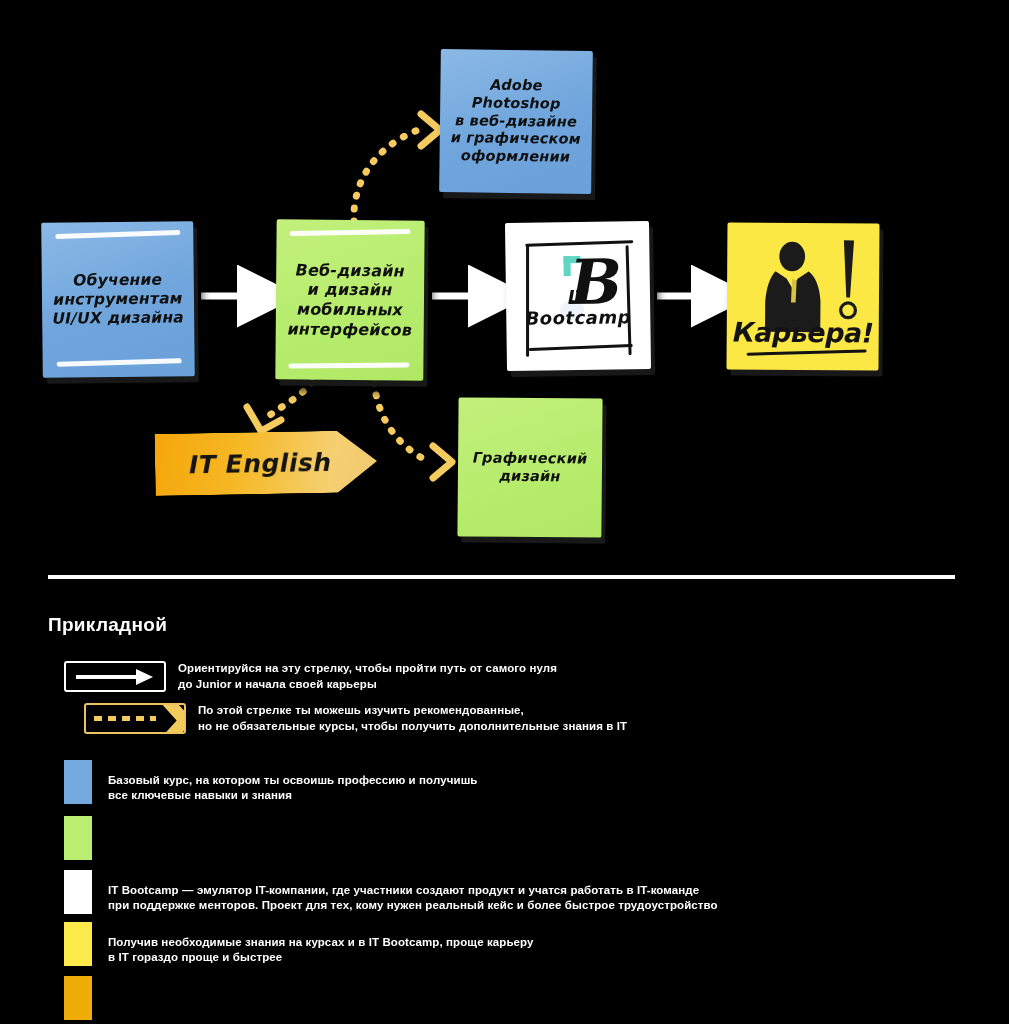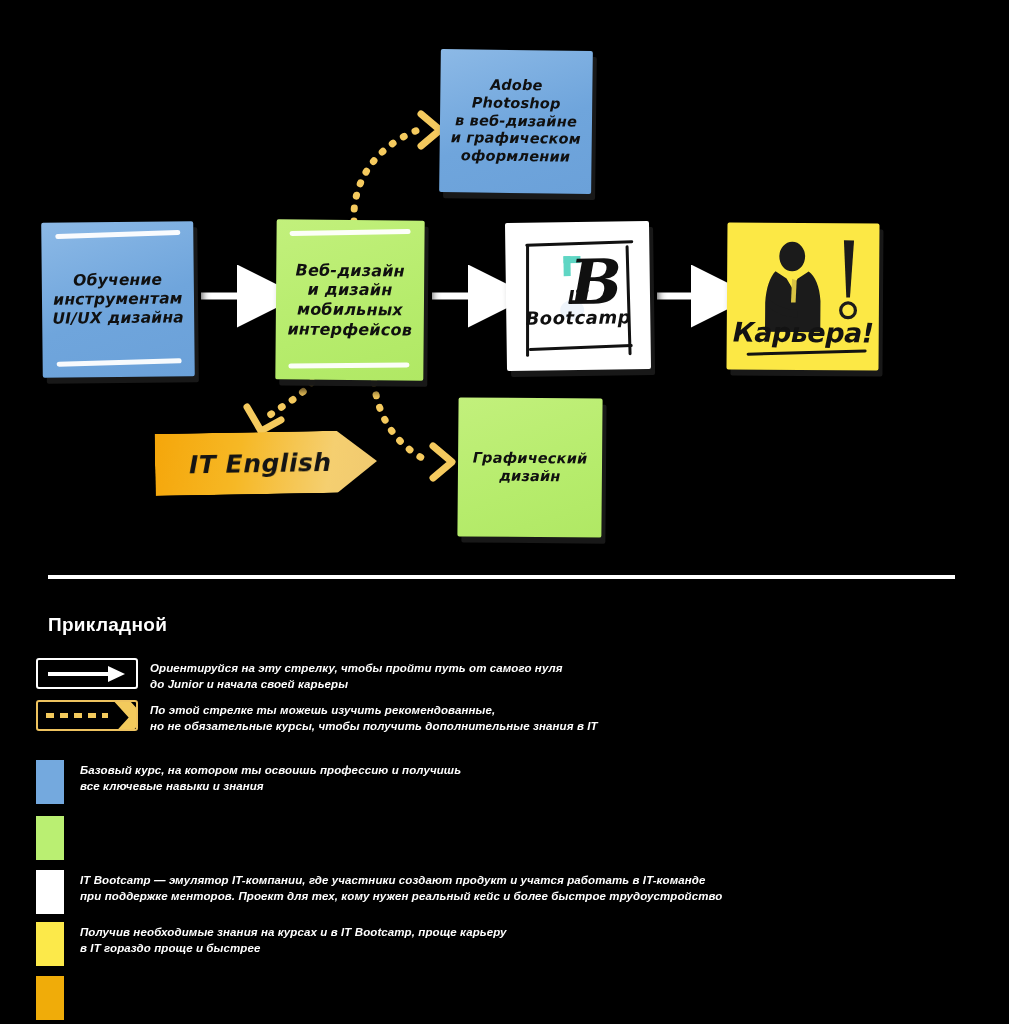--- a/index.html
+++ b/index.html
@@ -129,29 +129,29 @@
     background: #fff;
   }
 
   
   #legend { position: absolute; left: 0; top: 600px; width: 1009px; }
   #legend-title {
     position: absolute; left: 48px; top: 14px;
     font-size: 19px; font-weight: bold; color: #fff; letter-spacing: .3px;
   }
 
-  .legend-row { position: absolute; left: 36px; display: flex; align-items: flex-start; font-style: italic; }
+  .legend-row { position: absolute; left: 64px; display: flex; align-items: flex-end; }
   .legend-text {
     font-size: 11.5px; font-weight: bold; line-height: 1.35; color: #fff;
     white-space: pre-line; letter-spacing: .1px;
   }
 
   
   #key-solid  { top: 58px; }
-  #key-dotted { top: 100px; }
+  #key-dotted { top: 100px; margin-left: 20px; }
   .keybox-solid {
     width: 102px; height: 31px; border: 2.5px solid #fff; border-radius: 3px;
     position: relative; flex: none; margin-right: 12px;
   }
   .keybox-solid .shaft {
     position: absolute; left: 10px; top: 50%; margin-top: -2px;
     width: 62px; height: 4px; background: #fff;
   }
   .keybox-solid .head {
     position: absolute; left: 70px; top: 50%; margin-top: -8px;

